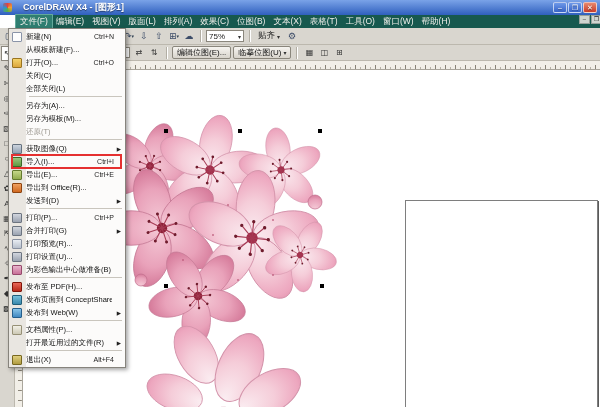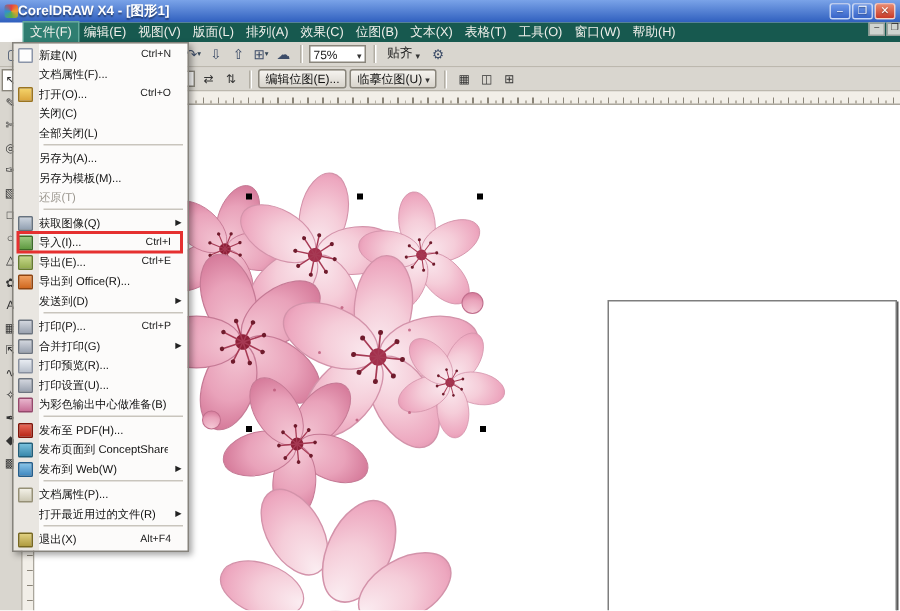--- a/index.html
+++ b/index.html
@@ -3,21 +3,21 @@
 <meta charset="utf-8">
 <style>
   *{margin:0;padding:0;box-sizing:border-box}
   html,body{width:600px;height:407px;overflow:hidden}
   body{font-family:"Liberation Sans","DejaVu Sans",sans-serif;position:relative;background:#fff;font-size:9px}
   #app{position:absolute;inset:0;background:#fff}
 
   
   #titlebar{position:absolute;left:0;top:0;width:600px;height:15px;
     background:linear-gradient(180deg,var(--titlebar-start,#7aa3e8),var(--titlebar-end,#2f5fbe));
-    display:flex;align-items:center;gap:0;padding:0 3px;color:#fff;font-size:9px;font-weight:bold;
+    display:flex;align-items:center;gap:11px;padding:0 3px;color:#fff;font-size:9px;font-weight:bold;
     text-shadow:0 1px 1px rgba(0,0,0,.45)}
   #app-logo{width:9px;height:9px;flex:0 0 9px;border-radius:2px;
     background:conic-gradient(#e34040,#f0a030,#58b048,#3090d0,#e34040)}
   #tb-buttons{margin-left:auto;display:flex;gap:1px}
   .wbtn{width:14px;height:11px;border:1px solid rgba(255,255,255,.65);border-radius:2px;
     background:linear-gradient(#6d98e8,#3864c8);color:#fff;font-size:7px;line-height:9px;text-align:center;font-weight:normal}
   .wbtn.close{background:linear-gradient(#e8896d,#c83a28)}
 
   
   #menubar{position:absolute;left:16px;top:15px;width:600px;height:13px;background:var(--menubar-bg,#17594f);
@@ -320,21 +320,21 @@
   <div id="filemenu">
     <div id="fm-list">
         <div class="menu-item">
           <span class="mi-ic ic-new-page-icon"></span>
           <span class="mi-label">新建(N)</span>
           <span class="mi-short">Ctrl+N</span>
           <span class="mi-arrow"></span>
         </div>
         <div class="menu-item">
           <span class="mi-ic ic-none"></span>
-          <span class="mi-label">文档属性(F)...</span>
+          <span class="mi-label">从模板新建(F)...</span>
           <span class="mi-short"></span>
           <span class="mi-arrow"></span>
         </div>
         <div class="menu-item">
           <span class="mi-ic ic-open-folder-icon"></span>
           <span class="mi-label">打开(O)...</span>
           <span class="mi-short">Ctrl+O</span>
           <span class="mi-arrow"></span>
         </div>
         <div class="menu-item">

